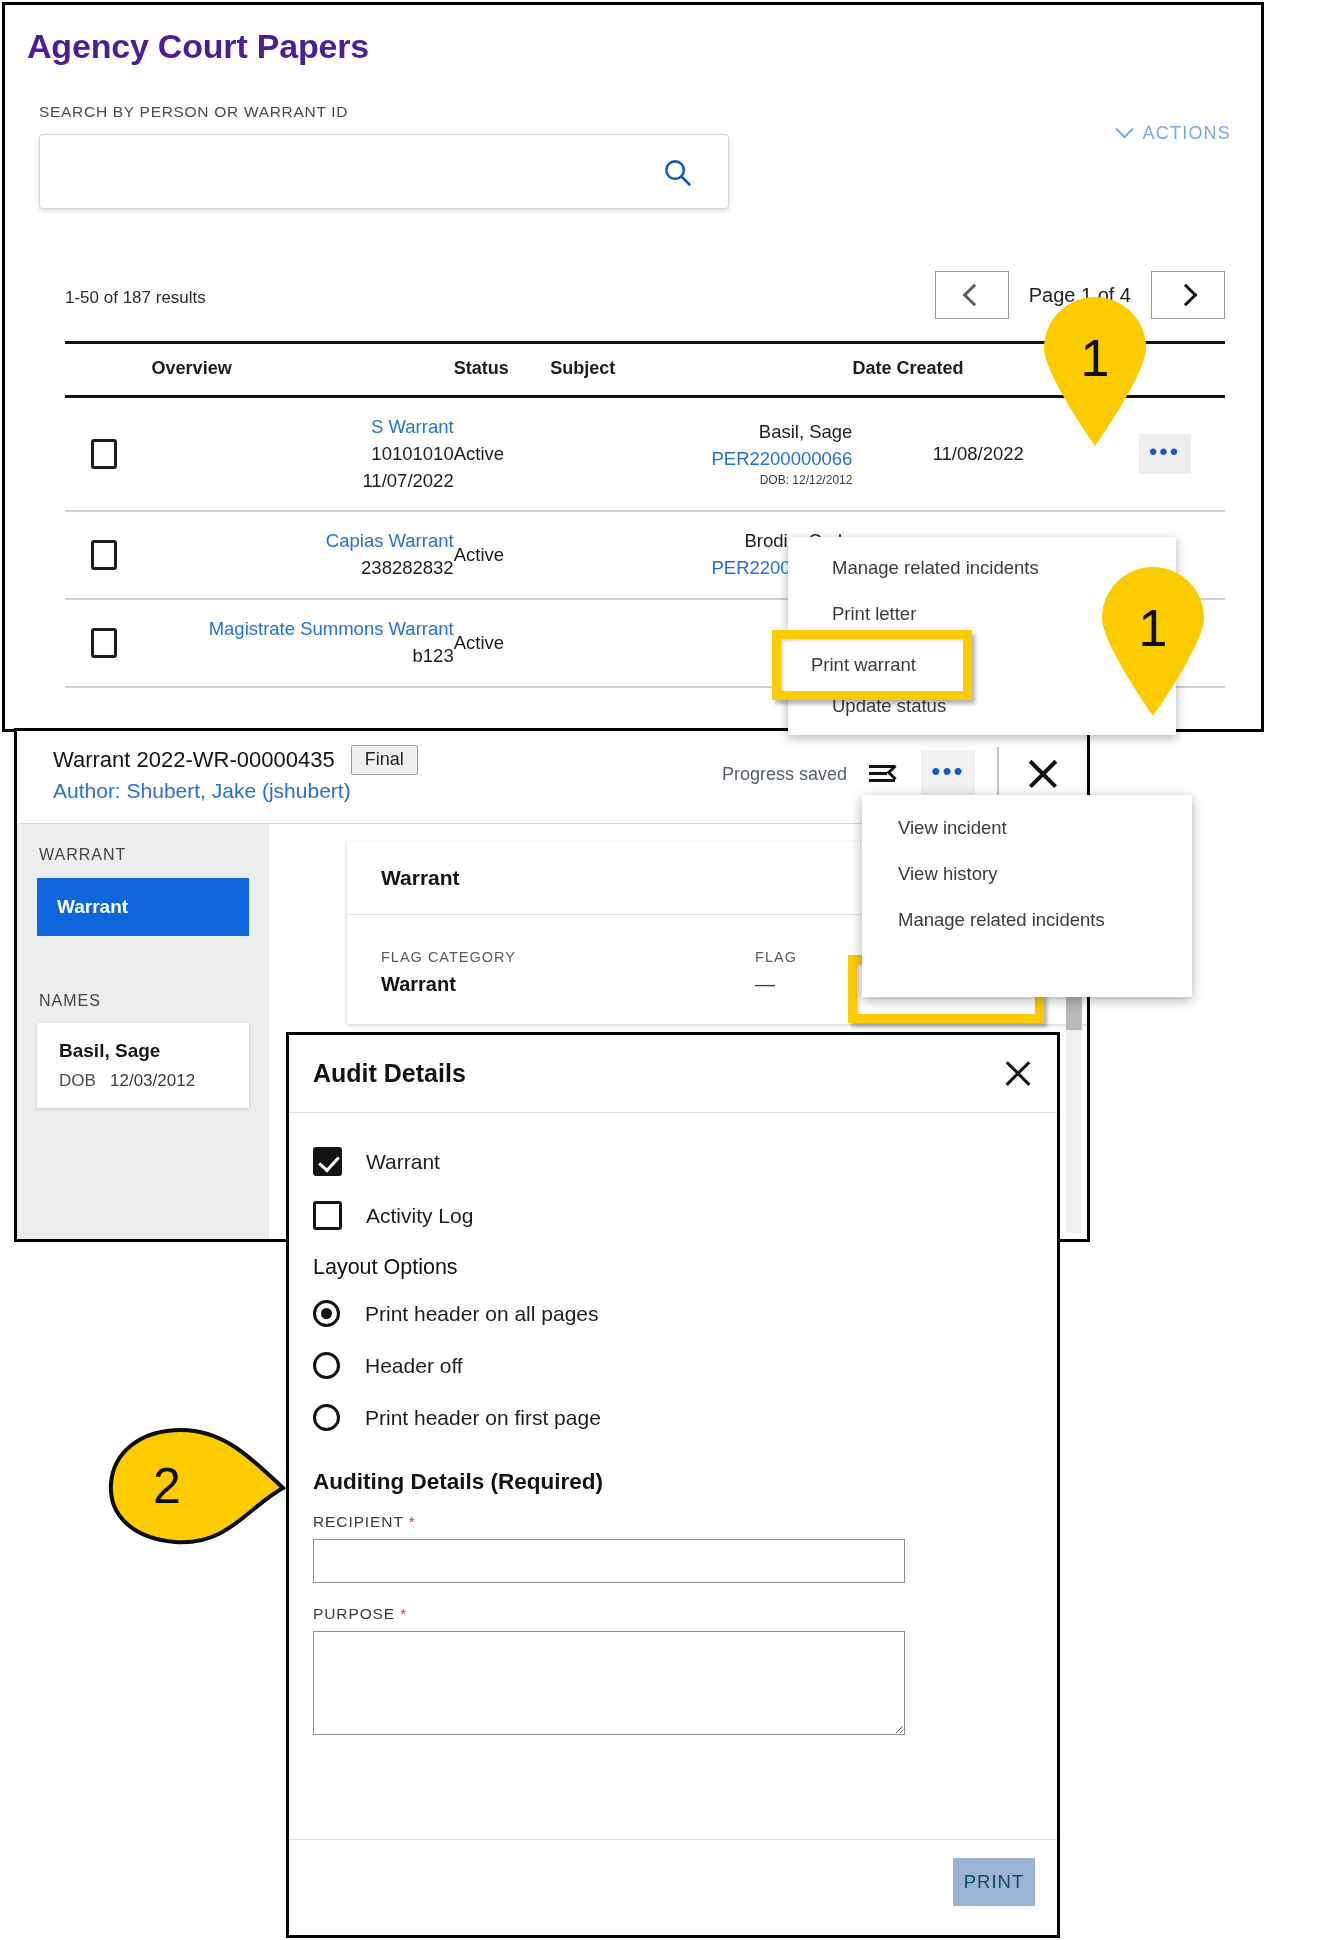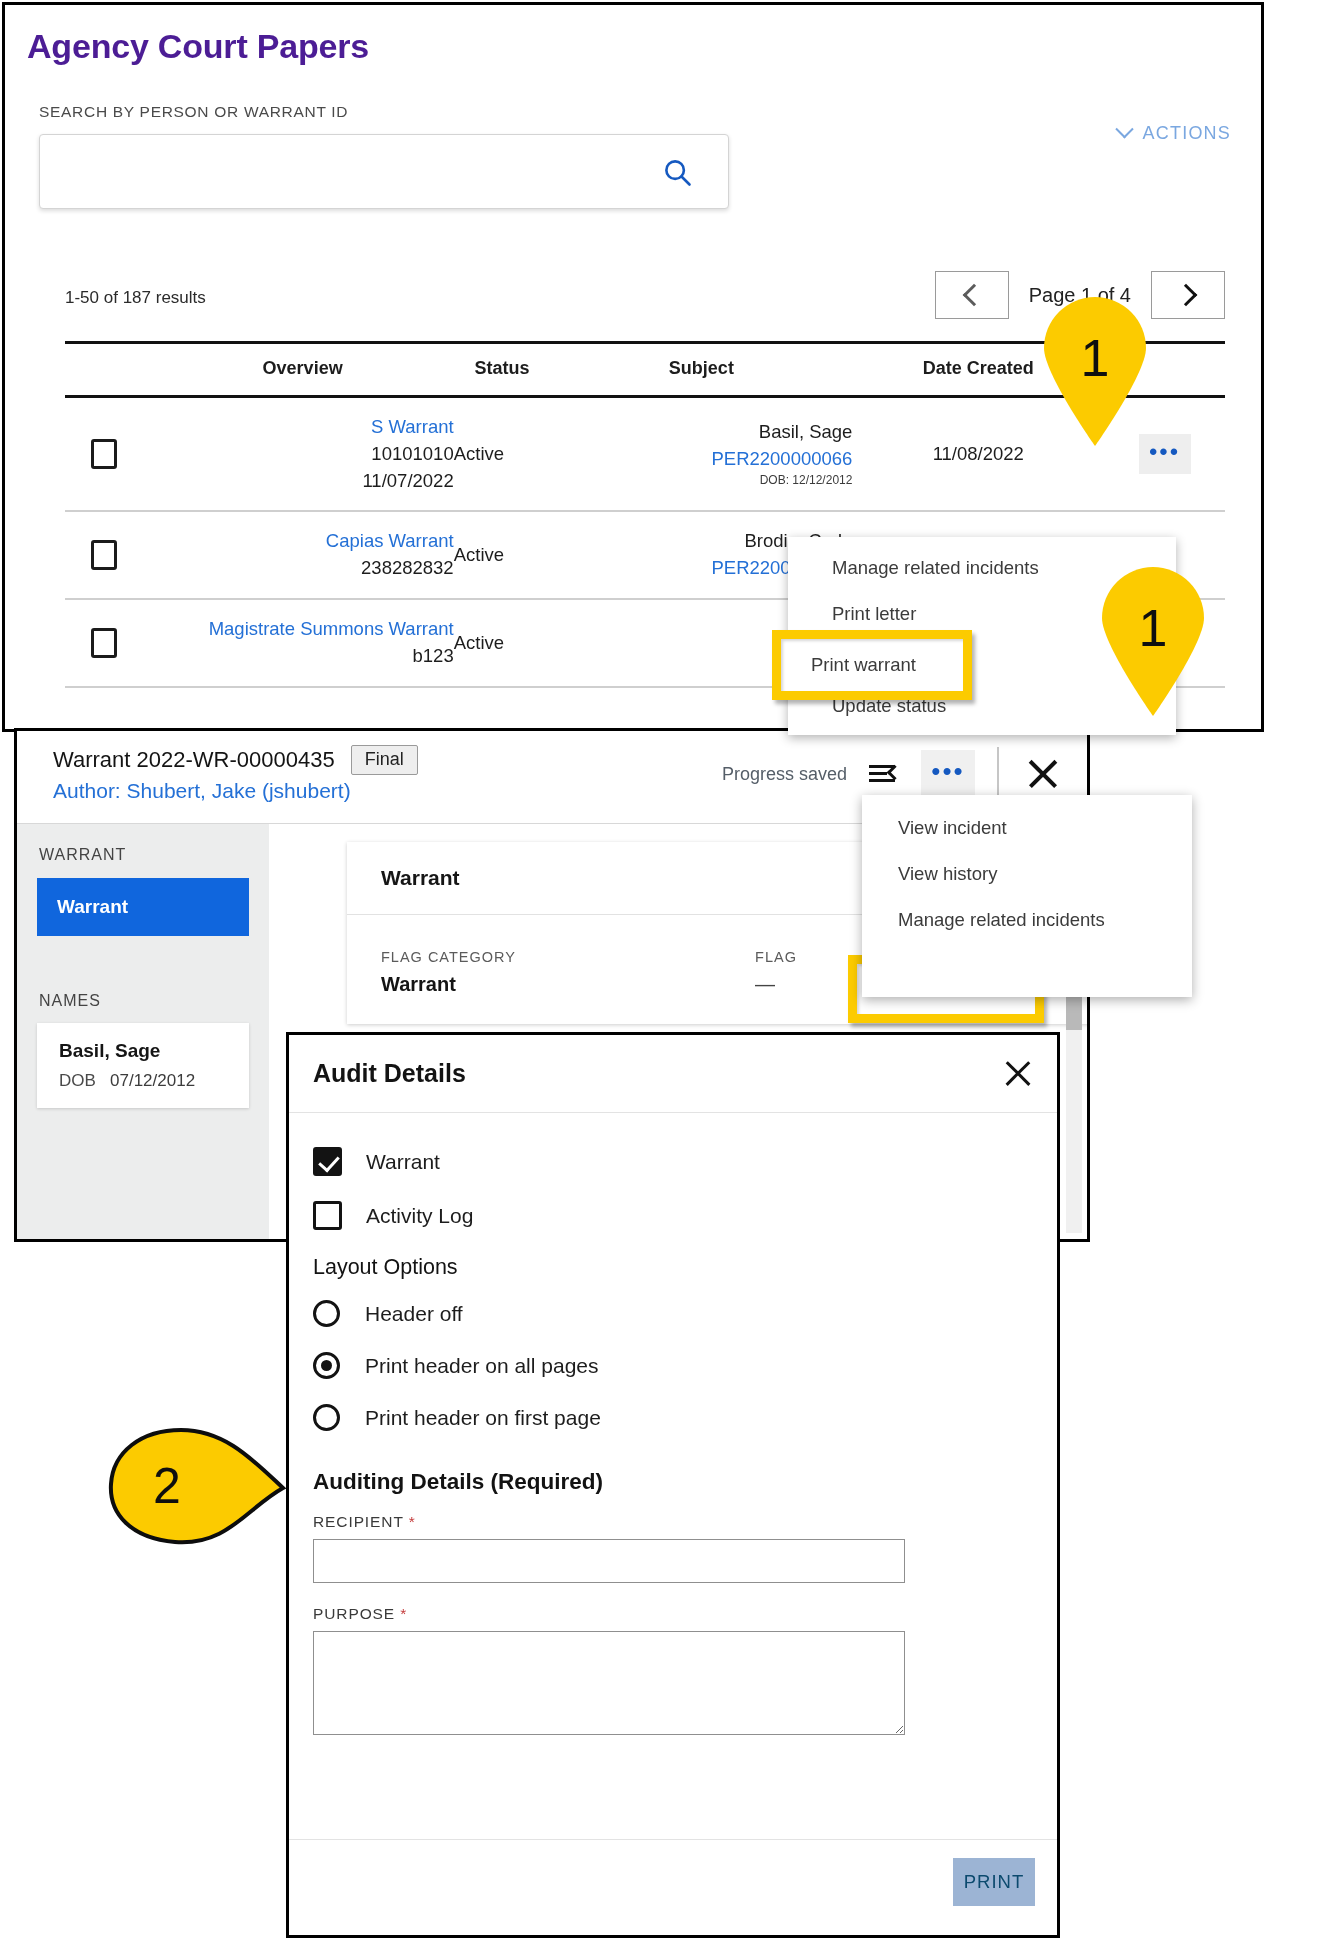--- a/index.html
+++ b/index.html
@@ -125,21 +125,21 @@
   }
   .pg-label { font-size: 20px; color: #222; }
 
   table.results {
     position: absolute;
     left: 20px; top: 78px;
     width: 1160px;
     border-collapse: collapse;
   }
   table.results th {
-    text-align: center;
+    text-align: left;
     font-size: 18px;
     font-weight: bold;
     color: #1d1d1d;
     padding: 14px 0 16px 0;
     border-top: 3px solid #111;
     border-bottom: 3px solid #111;
   }
   table.results td {
     padding: 16px 0;
     vertical-align: middle;
@@ -664,21 +664,21 @@
     <div class="detail-body">
 
       <div class="side-nav">
         <div class="sn-title">WARRANT</div>
         <div class="sn-item">Warrant</div>
         <div class="sn-title2">NAMES</div>
         <div class="sn-card">
           <div class="nm">Basil, Sage</div>
           <div class="dobline">
             <span class="k">DOB</span>
-            &nbsp;&nbsp;<span>07/12/2012</span>
+            &nbsp;&nbsp;<span>12/03/2012</span>
           </div>
         </div>
       </div>
 
       <div class="content-card">
         <div class="cc-head">Warrant</div>
         <div class="cc-body">
           <div class="fld f1">
             <div class="lbl">FLAG CATEGORY</div>
             <div class="val">Warrant</div>
@@ -728,26 +728,26 @@
       </div>
 
       <div class="opt-row">
         <span class="cbox"></span>
         <span class="txt">Activity Log</span>
       </div>
 
       <div class="sec-title">Layout Options</div>
 
       <div class="opt-row">
+        <span class="radio sel"></span>
+        <span class="txt">Print header on all pages</span>
+      </div>
+      <div class="opt-row">
         <span class="radio"></span>
         <span class="txt">Header off</span>
-      </div>
-      <div class="opt-row">
-        <span class="radio sel"></span>
-        <span class="txt">Print header on all pages</span>
       </div>
       <div class="opt-row">
         <span class="radio"></span>
         <span class="txt">Print header on first page</span>
       </div>
 
       <div class="sec-title2">Auditing Details (Required)</div>
 
       <div class="field-label mb0">
         <span>RECIPIENT</span>

